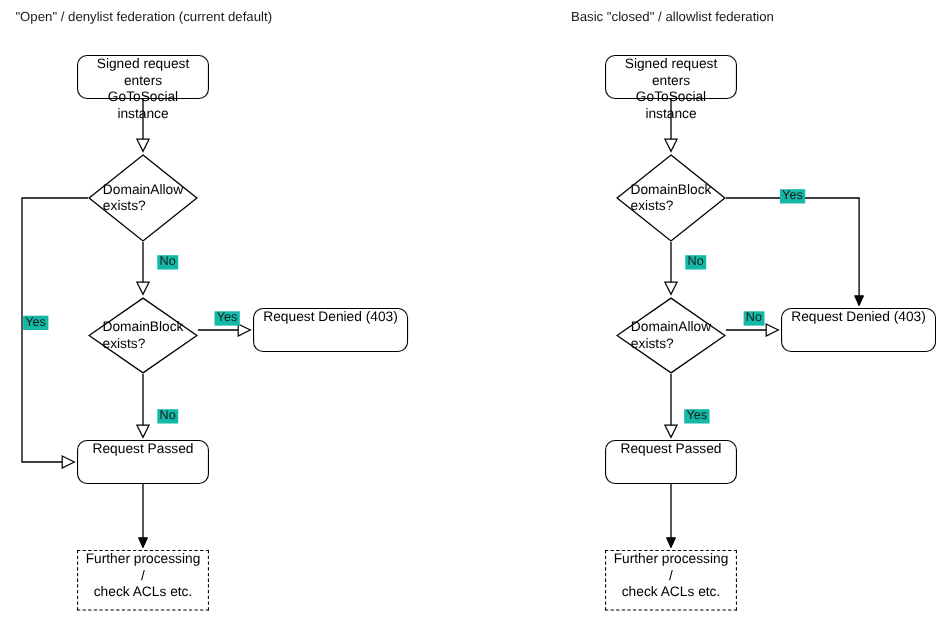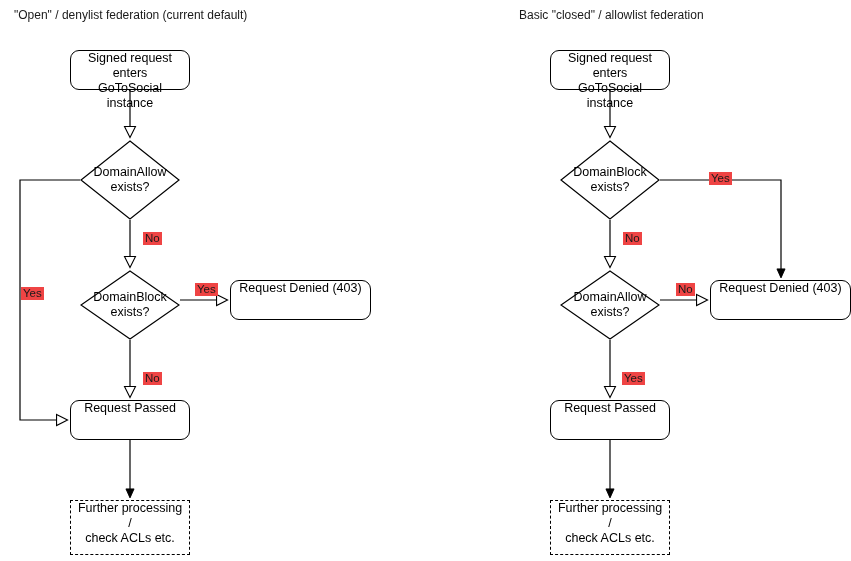--- a/index.html
+++ b/index.html
@@ -59,33 +59,33 @@
     display: flex;
     align-items: center;
     justify-content: center;
   }
   .diamond-wrap .diamond-svg {
     position: absolute;
     left: 0; top: 0;
   }
   .diamond-wrap .node-label {
     position: relative;
-    text-align: center;
+    text-align: left;
     font-size: 12.5px;
     line-height: 15px;
     color: #000000;
     white-space: pre-line;
   }
 
   .edge-label {
     position: absolute;
     font-size: 11.5px;
     line-height: 13px;
     color: #1a1a1a;
-    background: #ef4444;
+    background: #14b8a6;
     padding: 0 2px;
     white-space: nowrap;
   }
 </style>
 </head>
 <body>
 
 <svg id="canvas" viewBox="0 0 851 561" xmlns="http://www.w3.org/2000/svg">
   <defs>
     <marker id="openArrow" viewBox="0 0 12 12" refX="10.5" refY="6" markerWidth="11" markerHeight="11" orient="auto-start-reverse">

